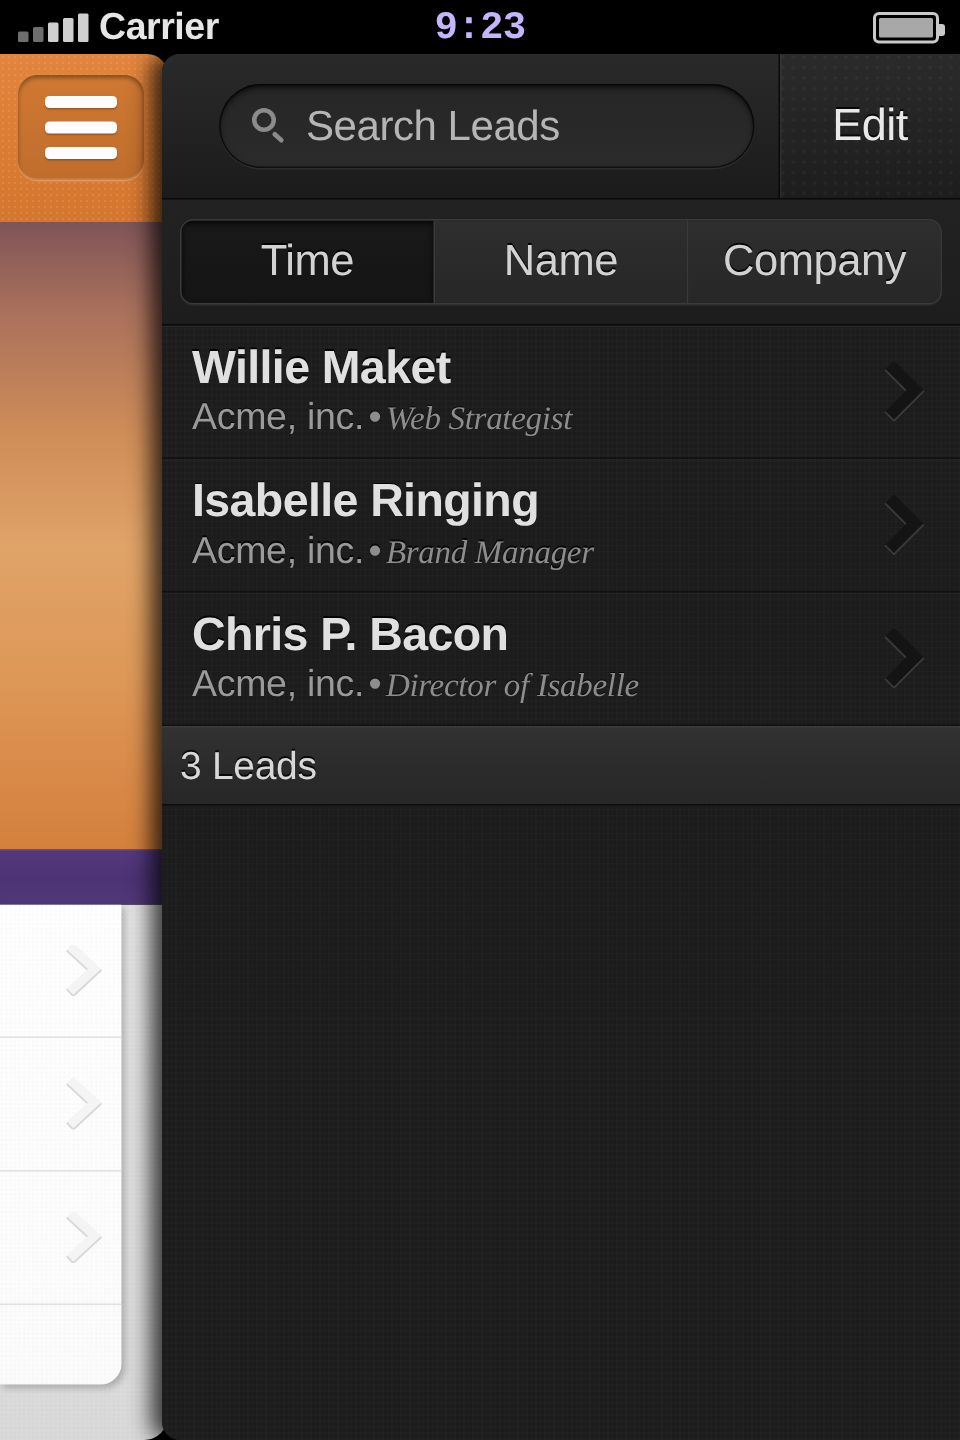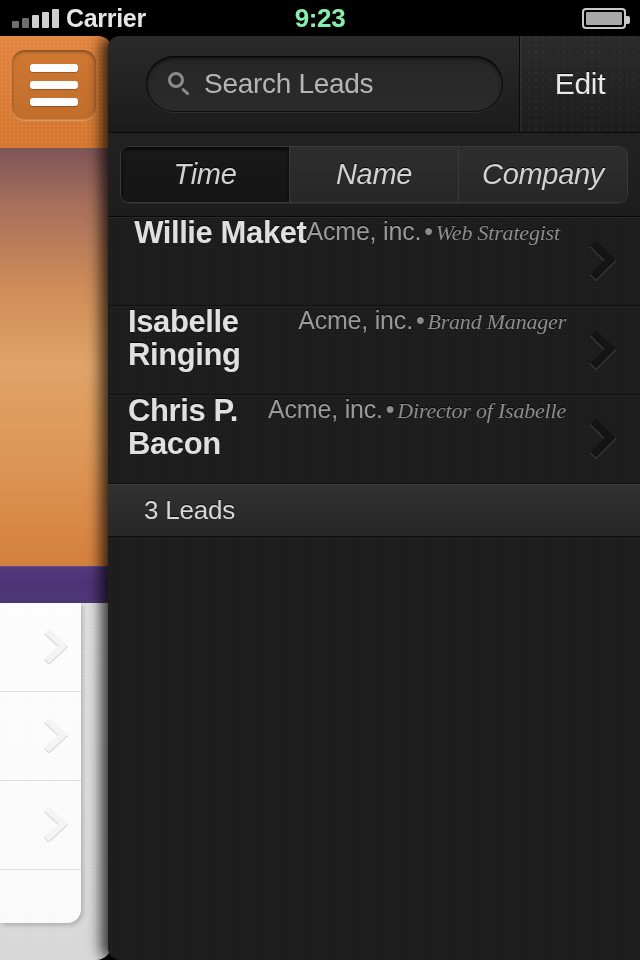--- a/index.html
+++ b/index.html
@@ -39,22 +39,23 @@
   .signal i:nth-child(3) { height: 13px; }
   .signal i:nth-child(4) { height: 16px; }
   .signal i:nth-child(5) { height: 19px; }
   .carrier {
     color: #e6e6e6; font-size: 25px; font-weight: bold;
     letter-spacing: -0.3px; line-height: 36px;
   }
   .sb-time {
     position: absolute; left: 0; top: 0; width: 640px;
     text-align: center; line-height: 36px;
-    color: #86efac; font-size: 26px; font-weight: bold;
+    color: #c4b5fd; font-size: 26px; font-weight: bold;
     letter-spacing: -0.4px;
+    font-family: Liberation Mono, monospace;
   }
   .battery {
     position: absolute; right: 14px; top: 8px;
     width: 44px; height: 21px;
     border: 2px solid #c9c9c9; border-radius: 4px;
     box-sizing: border-box;
   }
   .battery:after {
     content: ""; position: absolute; right: -6px; top: 6px;
     width: 4px; height: 8px; background: #c9c9c9;
@@ -212,21 +213,20 @@
   }
 
   
   .segband {
     height: 83px;
     background: linear-gradient(180deg, #222222 0%, #1d1d1d 100%);
     border-bottom: 1px solid #0a0a0a;
     display: flex; align-items: center;
     padding: 0 12px;
     box-shadow: 0 1px 0 rgba(255,255,255,.035);
-    font-style: italic;
   }
   .segmented {
     display: flex; width: 100%; height: 57px;
     border-radius: 9px;
     border: 1px solid #3a3a3a;
     box-sizing: border-box;
     overflow: hidden;
     box-shadow: 0 1px 0 rgba(255,255,255,.05);
   }
   .seg {
@@ -242,21 +242,21 @@
     background: linear-gradient(180deg, #191919 0%, #151515 100%);
     box-shadow: inset 0 2px 4px rgba(0,0,0,.8);
   }
 
   
   .list { position: relative; }
   .lead-row {
     position: relative;
     height: 88px;
     padding: 0 74px 0 20px;
-    display: flex; flex-direction: row; justify-content: center;
+    display: flex; flex-direction: column; justify-content: center;
     border-bottom: 1px solid #101010;
     box-shadow: inset 0 1px 0 rgba(255,255,255,.022);
     background: transparent;
   }
   .lead-name {
     color: #e0e0e0; font-size: 31px; font-weight: bold;
     letter-spacing: -0.4px; line-height: 1.05;
     text-shadow: 0 -1px 0 rgba(0,0,0,.85);
     margin-bottom: 3px;
   }
@@ -273,21 +273,21 @@
     font-style: italic; color: #8d8d8d; font-size: 22px;
   }
   .row-chev {
     position: absolute; right: 22px; top: 50%;
     transform: translateY(-50%);
     width: 30px; height: 40px;
   }
   .footer-bar {
     height: 52px;
     display: flex; align-items: center;
-    padding-left: 36px;
+    padding-left: 12px;
     background: linear-gradient(180deg, #323232 0%, #2b2b2b 55%, #272727 100%);
     border-bottom: 1px solid #0d0d0d;
     box-shadow: inset 0 1px 0 rgba(255,255,255,.05);
     color: #d8d8d8; font-size: 26px; letter-spacing: -0.2px;
     text-shadow: 0 -1px 0 rgba(0,0,0,.8);
   }
 </style>
 </head>
 <body>
 

